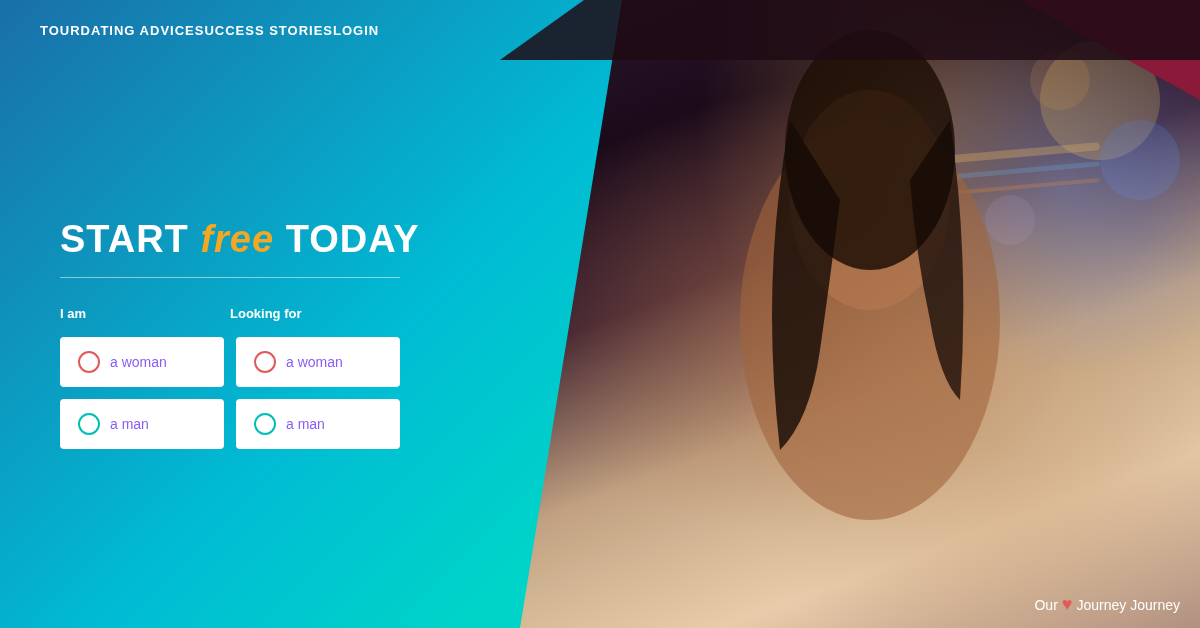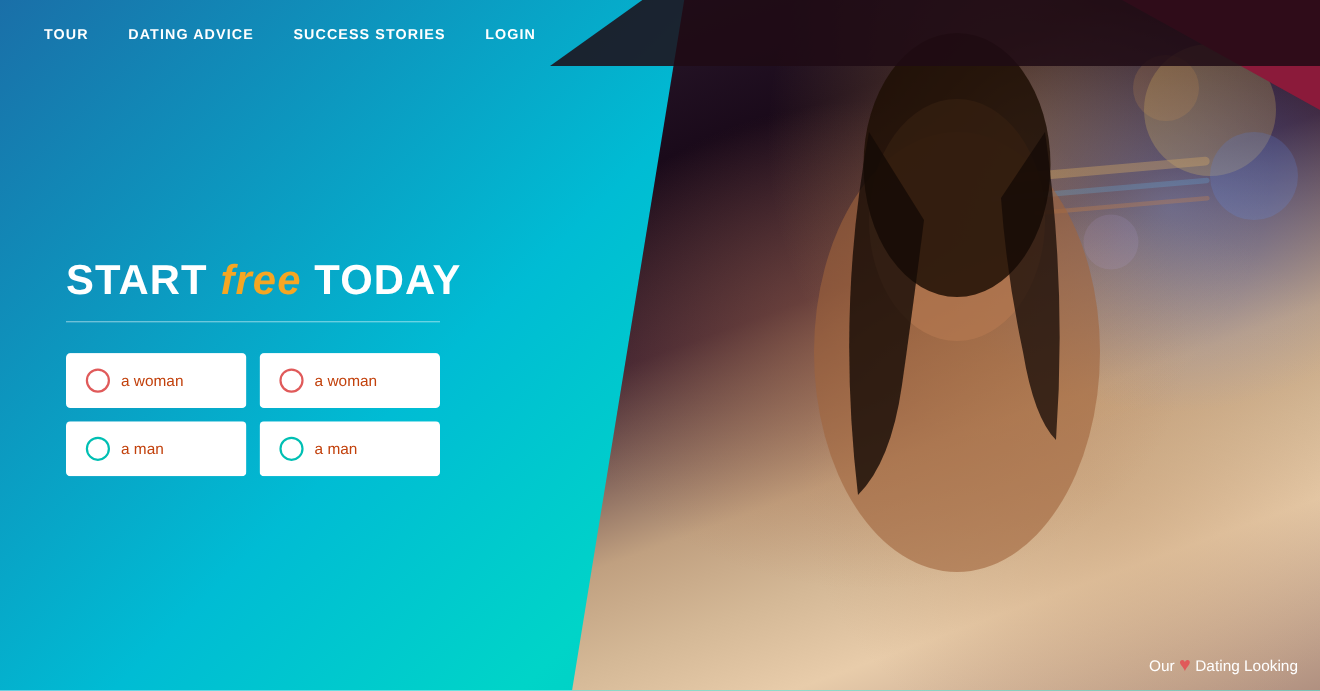--- a/index.html
+++ b/index.html
@@ -88,21 +88,20 @@
     .logo-text {
       color: white;
       font-size: 22px;
       font-weight: 400;
       letter-spacing: 0.5px;
     }
 
     .nav-links {
       display: flex;
       align-items: center;
-      gap: 36px;
     }
 
     .nav-link {
       color: white;
       text-decoration: none;
       font-size: 13px;
       font-weight: 600;
       letter-spacing: 1px;
       text-transform: uppercase;
       cursor: pointer;
@@ -188,21 +187,21 @@
       display: flex;
       align-items: center;
       justify-content: center;
     }
 
     .radio-circle.red { border-color: #e05a5a; }
     .radio-circle.teal { border-color: #00bfb3; }
 
     .radio-label {
       font-size: 14px;
-      color: #c2410c;
+      color: #8b5cf6;
     }
 
     .join-btn {
       width: 340px;
       height: 52px;
       border: none;
       border-radius: 4px;
       background: linear-gradient(to right, #f04e23, #f5a623);
       color: white;
       font-size: 16px;
@@ -287,20 +286,24 @@
   </nav>
 </header>
 
 <main class="main-content">
   <h1 class="headline">
     <span>START </span><span class="free">free</span><span> TODAY</span>
   </h1>
 
   <div class="divider"></div>
 
+  <div class="form-labels">
+    <div class="form-column-label">I am</div>
+    <div class="form-column-label">Looking for</div>
+  </div>
 
   <div class="form-grid">
 
     <div class="radio-option">
       <div class="radio-circle red"></div>
       <span class="radio-label">a woman</span>
     </div>
 
     <div class="radio-option">
       <div class="radio-circle red"></div>
@@ -316,14 +319,14 @@
       <div class="radio-circle teal"></div>
       <span class="radio-label">a man</span>
     </div>
   </div>
 
 </main>
 
 <div class="watermark">
   <span>Our</span>
   <span class="watermark-heart">♥</span>
-  <span>Dating Looking</span>
+  <span>Journey Journey</span>
 </div>
 
 </body></html>

